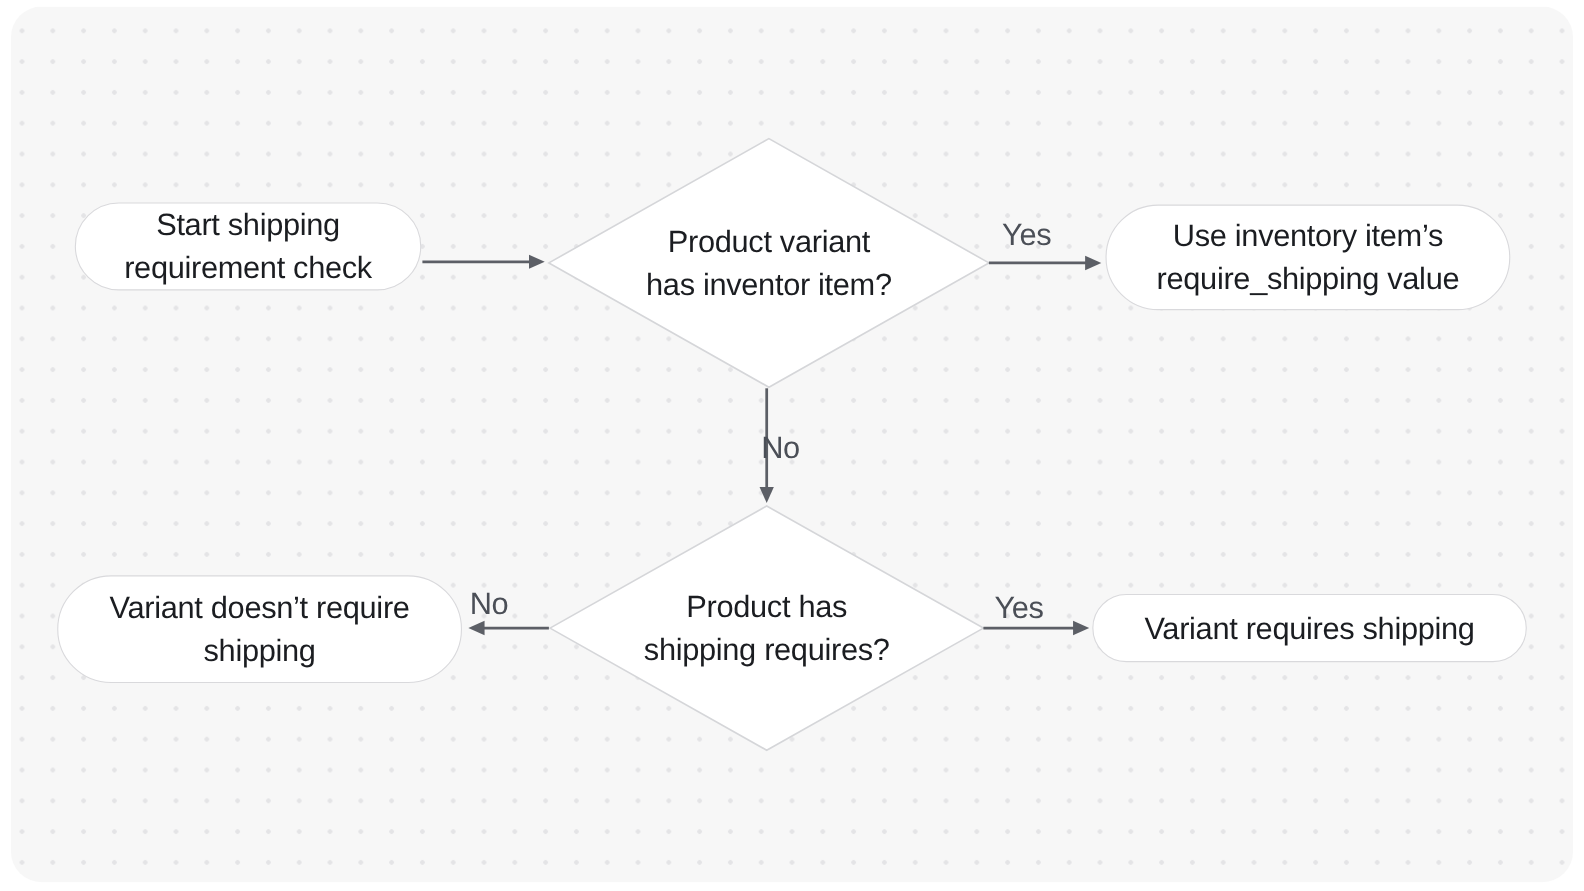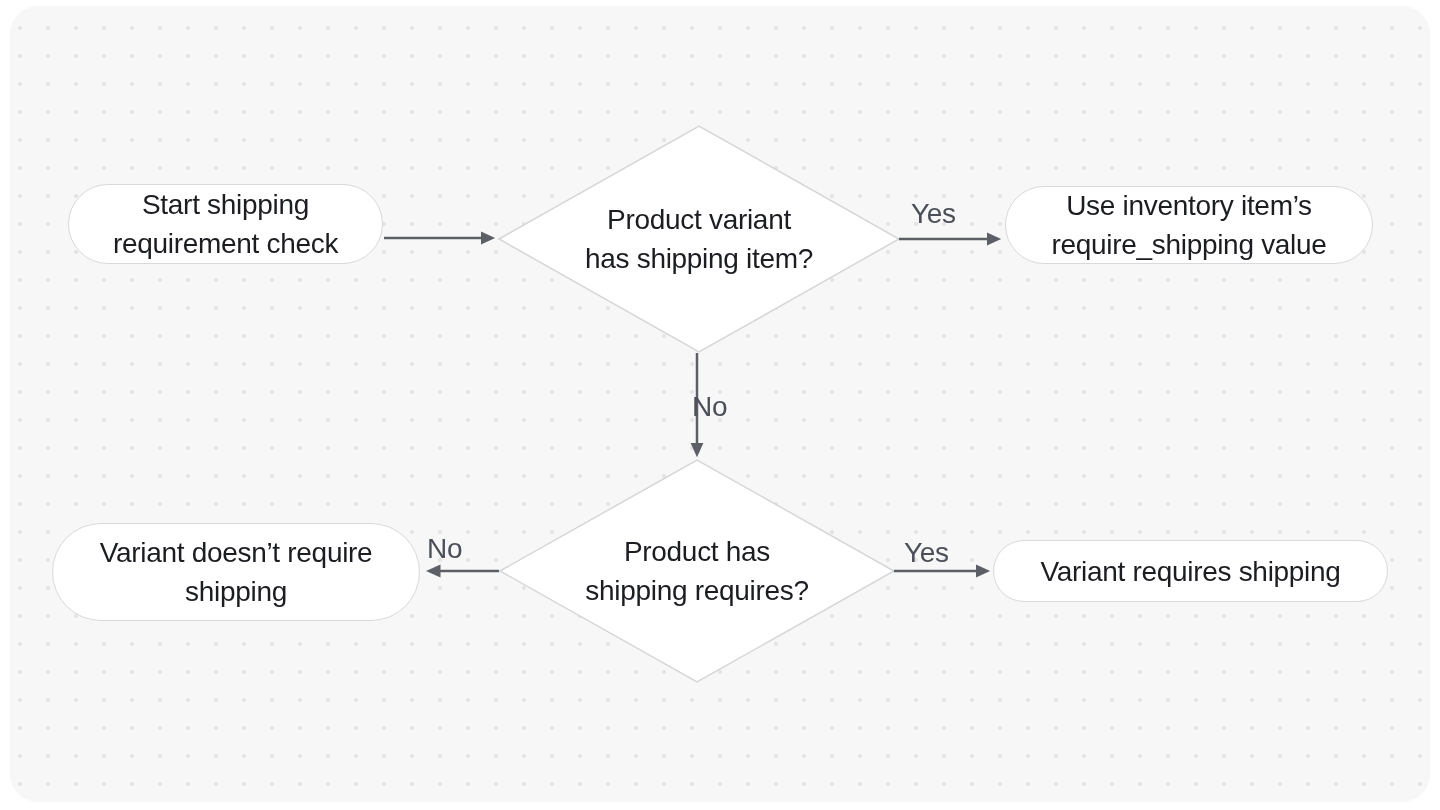--- a/index.html
+++ b/index.html
@@ -59,21 +59,21 @@
     align-items: center;
     justify-content: center;
     text-align: center;
     white-space: pre-line;
     font-size: 28px;
     line-height: 39px;
     letter-spacing: -0.3px;
     color: var(--text, #1b1d21);
   }
   .node-start           { left: 68px;   top: 184px; width: 315px; height: 80px; border-radius: 54px; }
-  .node-use-inventory   { left: 1005px; top: 186px; width: 368px; height: 78px; border-radius: 48px; }
+  .node-use-inventory   { left: 1005px; top: 186px; width: 368px; height: 96px; border-radius: 48px; }
   .node-no-shipping     { left: 52px;   top: 523px; width: 368px; height: 98px;  border-radius: 49px; }
   .node-requires-ship   { left: 993px;  top: 540px; width: 395px; height: 62px;  border-radius: 31px; }
   .diamond-label {
     position: absolute;
     display: flex;
     align-items: center;
     justify-content: center;
     text-align: center;
     white-space: pre-line;
     font-size: 28px;
@@ -123,21 +123,21 @@
     <line class="edge" x1="894" y1="571" x2="986" y2="571" marker-end="url(#ah)"></line>
   </svg>
 
   <div class="node node-start">
     <span>Start shipping
 requirement check</span>
   </div>
 
   <div class="diamond-label d1-label">
     <span>Product variant
-has shipping item?</span>
+has inventor item?</span>
   </div>
 
   <div class="node node-use-inventory">
     <span>Use inventory item’s
 require_shipping value</span>
   </div>
 
   <div class="diamond-label d2-label">
     <span>Product has
 shipping requires?</span>

